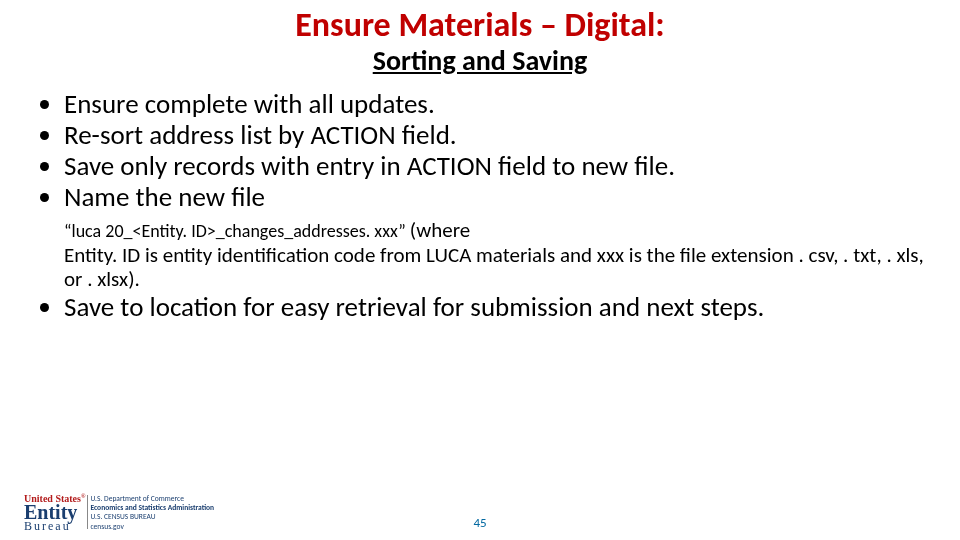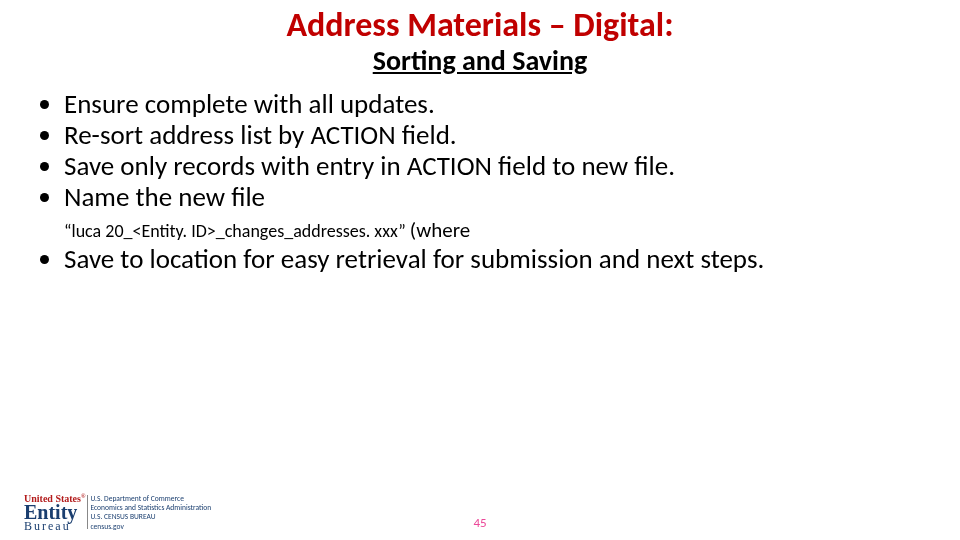--- a/index.html
+++ b/index.html
@@ -95,49 +95,50 @@
     width: 1px;
     height: 34px;
     background: #888;
   }
   .dept {
     font-size: 7.5px;
     line-height: 1.25;
     color: #1a3e6f;
   }
   .dept .line1 { font-weight: 400; }
-  .dept .line2 { font-weight: 400; }
+  .dept .line2 { font-weight: 700; }
   .dept .line3 { font-weight: 400; }
   .dept .line4 { font-weight: 400; }
   .slide-number {
     position: absolute;
     bottom: 16px;
     left: 0;
     width: 960px;
     text-align: center;
     font-size: 13px;
-    color: #ec4899;
+    color: #0369a1;
   }
 </style>
 </head>
 <body>
 
 <div class="slide">
 
-  <div class="title">Address Materials – Digital:</div>
+  <div class="title">Ensure Materials – Digital:</div>
   <div class="subtitle">Sorting and Saving</div>
 
   <div class="body">
     <ul class="outer">
       <li>Ensure complete with all updates.</li>
       <li>Re-sort address list by ACTION field.</li>
       <li>Save only records with entry in ACTION field to new file.</li>
       <li>
         <span>Name the new file </span><br>
         <span class="filename">“luca 20_&lt;Entity. ID&gt;_changes_addresses. xxx” </span><span class="note">(where </span>
+        <div class="note">Entity. ID is entity identification code from LUCA materials and xxx is the file extension . csv, . txt, . xls, or . xlsx).</div>
       </li>
       <li>Save to location for easy retrieval for submission and next steps.</li>
     </ul>
   </div>
 
   <div class="footer">
     <div class="census-logo-text">
       <div class="us">United States</div>
       <div class="census">Entity</div>
       <div class="bureau">Bureau</div>

